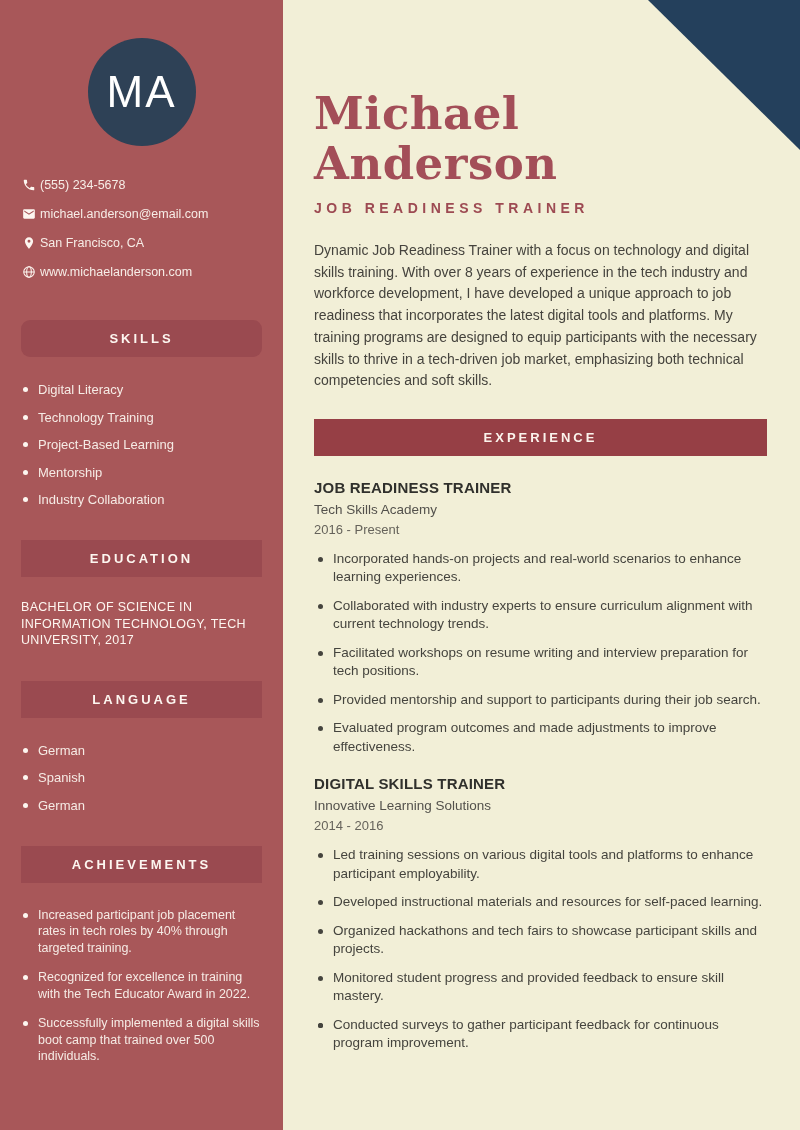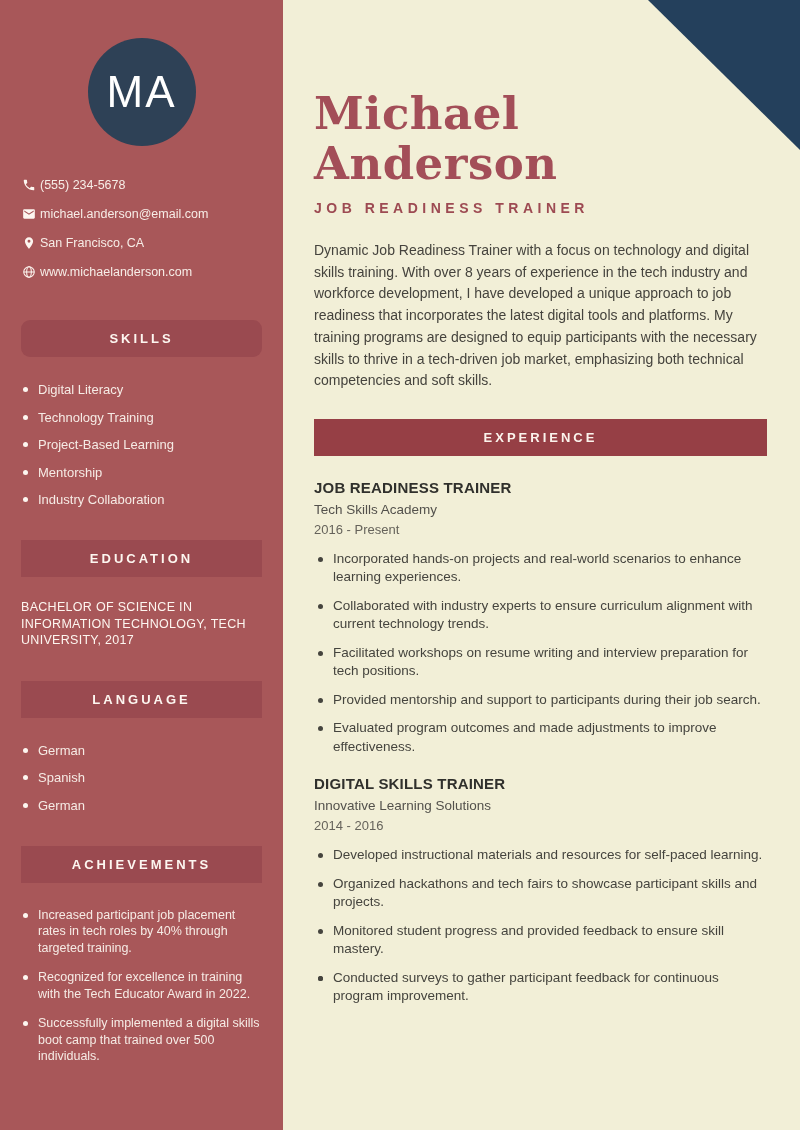--- a/index.html
+++ b/index.html
@@ -202,20 +202,21 @@
         <li><span class="dot"></span><span>Provided mentorship and support to participants during their job search.</span></li>
         <li><span class="dot"></span><span>Evaluated program outcomes and made adjustments to improve effectiveness.</span></li>
       </ul>
     </section>
 
     <section class="job">
       <h3>DIGITAL SKILLS TRAINER</h3>
       <div class="company">Innovative Learning Solutions</div>
       <div class="dates">2014 - 2016</div>
       <ul class="job-list">
+        <li><span class="dot"></span><span>Led training sessions on various digital tools and platforms to enhance participant employability.</span></li>
         <li><span class="dot"></span><span>Developed instructional materials and resources for self-paced learning.</span></li>
         <li><span class="dot"></span><span>Organized hackathons and tech fairs to showcase participant skills and projects.</span></li>
         <li><span class="dot"></span><span>Monitored student progress and provided feedback to ensure skill mastery.</span></li>
         <li><span class="dot"></span></li>
         <li><span class="dot"></span><span>Conducted surveys to gather participant feedback for continuous program improvement.</span></li>
       </ul>
     </section>
   </main>
 
   <div class="corner-triangle"></div>

